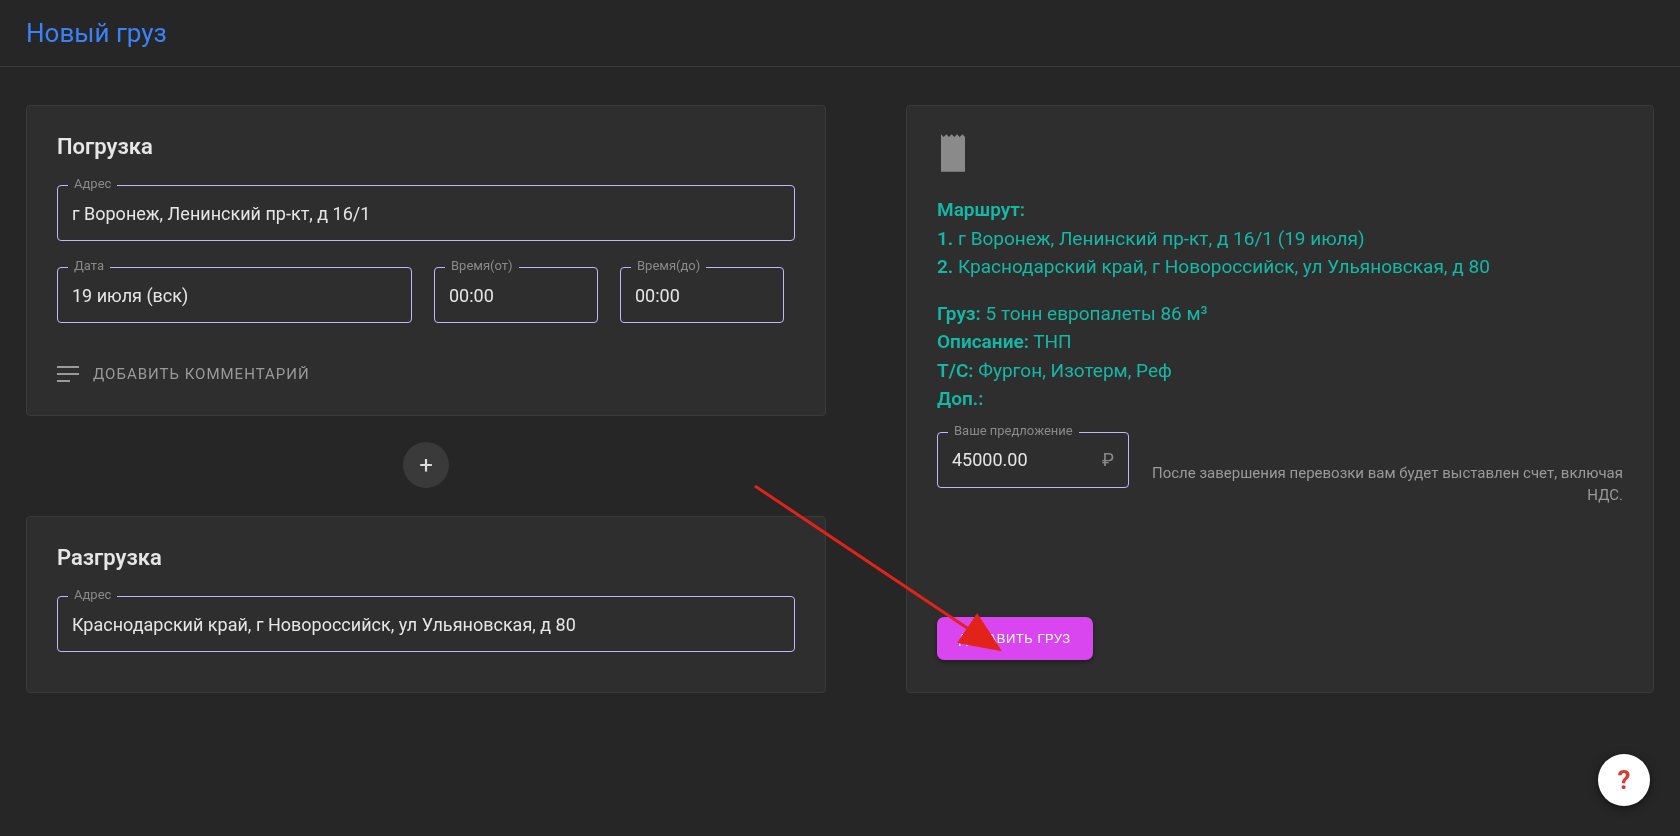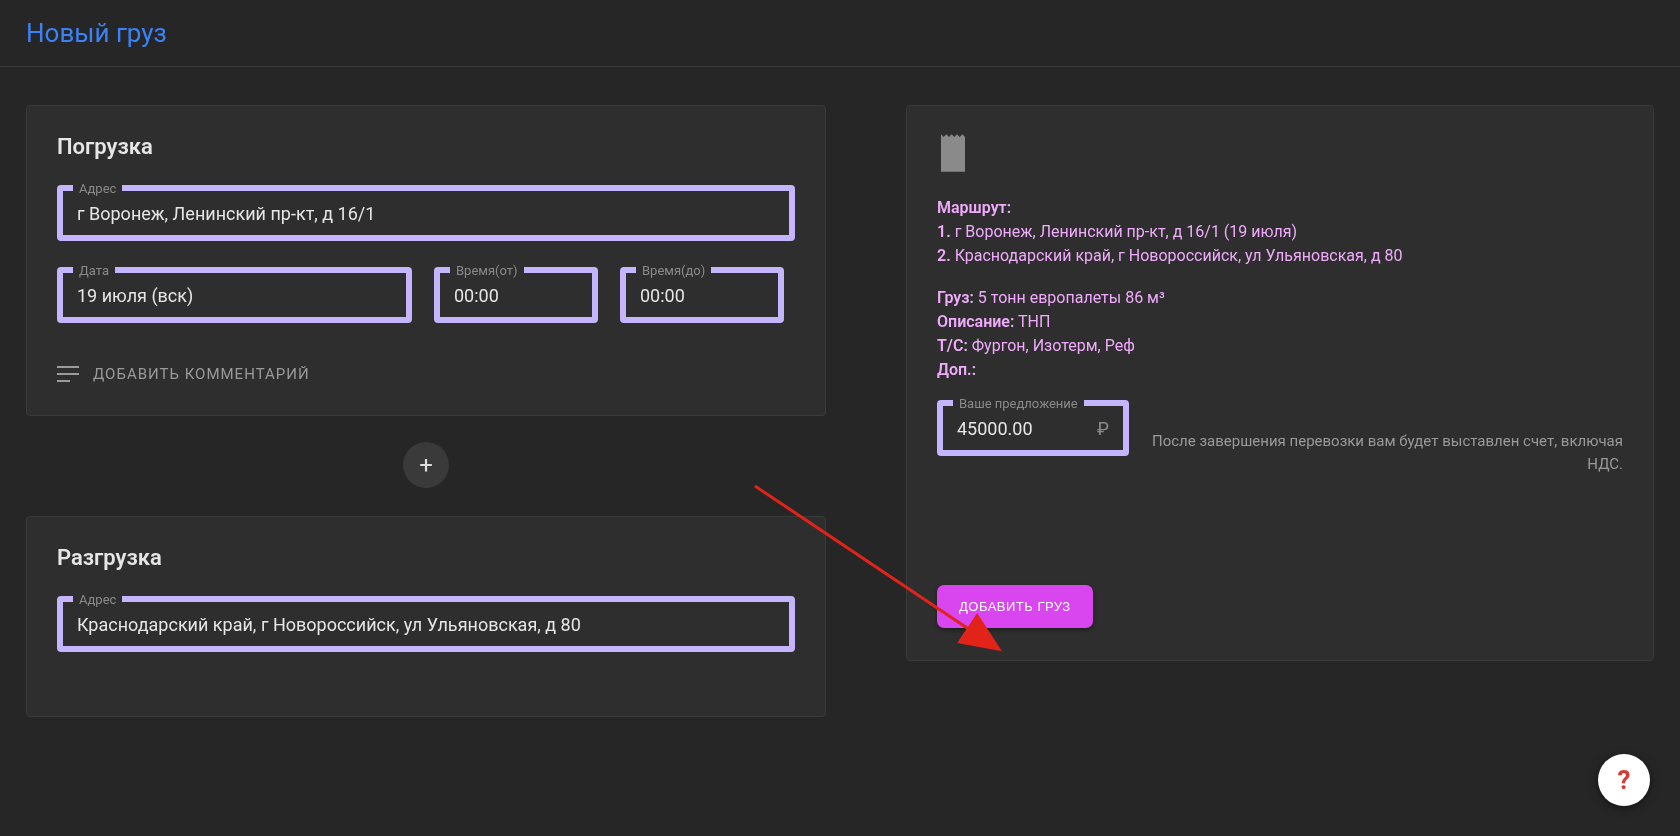--- a/index.html
+++ b/index.html
@@ -40,21 +40,21 @@
   .card-title {
     font-size: 22px;
     font-weight: 600;
     color: #e6e6e6;
     margin-bottom: 26px;
   }
 
   
   .field {
     position: relative;
-    border: 6px solid #c4b5fd;
+    border: 1px solid #c4b5fd;
     border-radius: 4px;
     height: 56px;
     display: flex;
     align-items: center;
     padding: 0 14px;
     background: transparent;
   }
   .field-label {
     position: absolute;
     top: -9px;
@@ -123,23 +123,23 @@
     border: 1px solid #3a3a3a;
     border-radius: 4px;
     padding: 28px 30px 32px 30px;
     position: relative;
   }
   .receipt-icon {
     width: 32px; height: 38px; margin-bottom: 20px;
     color:#8a8a8a;
   }
   .summary-line {
-    font-size: 16px;
+    font-size: 19px;
     line-height: 1.5;
-    color: #f0abfc;
+    color: #14b8a6;
   }
   .summary-line b { font-weight: 600; }
   .summary-block { margin-bottom: 18px; }
 
   .offer-row {
     display: flex;
     gap: 18px;
     align-items: flex-start;
     margin-top: 12px;
   }
@@ -235,21 +235,21 @@
         <span>ДОБАВИТЬ КОММЕНТАРИЙ</span>
       </div>
     </div>
 
     <div class="add-between">
       <div class="circle-btn">
         <span>+</span>
       </div>
     </div>
 
-    <div class="card" style="padding-bottom:64px;">
+    <div class="card" style="padding-bottom:40px;">
       <div class="card-title">Разгрузка</div>
       <div class="field">
         <span class="field-label">Адрес</span>
         <span class="field-value">Краснодарский край, г Новороссийск, ул Ульяновская, д 80</span>
       </div>
     </div>
   </div>
 
   <div class="right-col">
     <div class="summary-card">

